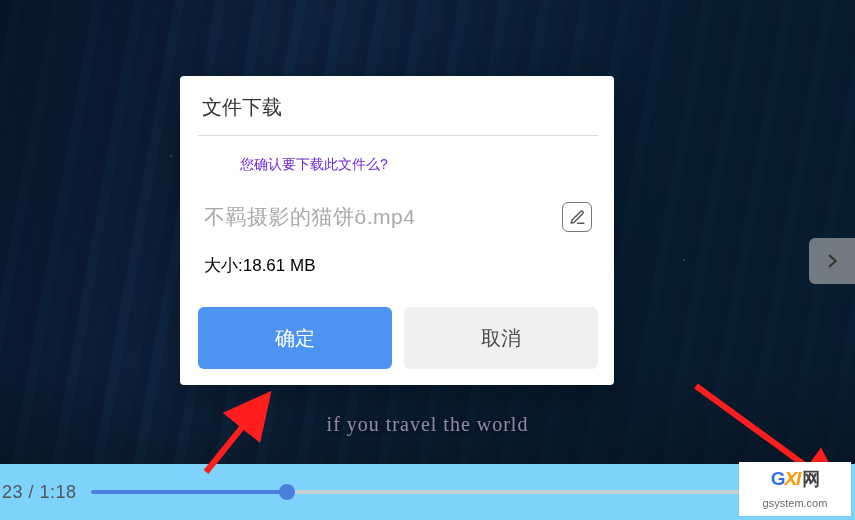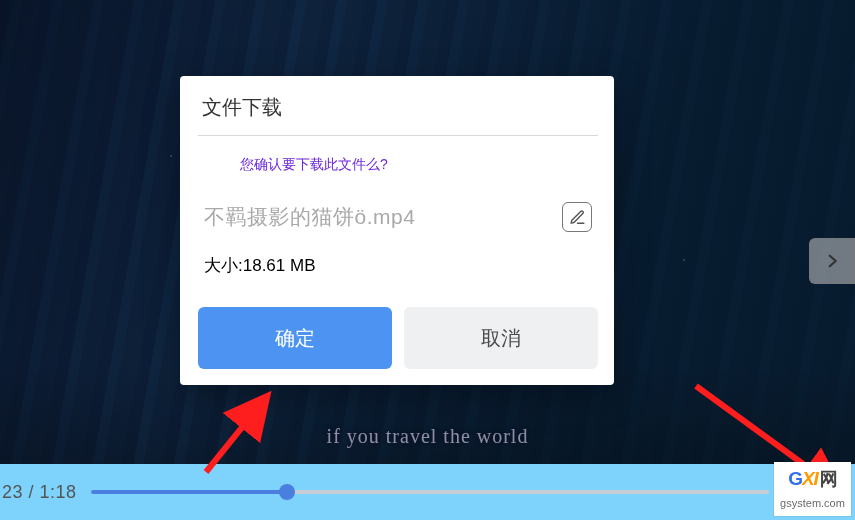--- a/index.html
+++ b/index.html
@@ -50,31 +50,31 @@
   .filename-row { display:flex; align-items:center; gap:12px; margin-bottom:22px; }
   .filename { font-size:21px; color:#a9a9a9; letter-spacing:.5px; flex:1; white-space:nowrap; overflow:hidden; text-overflow:ellipsis; }
   .edit-btn { width:30px; height:30px; border:1.5px solid #777; border-radius:6px; display:flex; align-items:center; justify-content:center; color:#555; background:#fff; }
   .size-row { font-size:17px; color:#000000; margin-bottom:2px; }
   .dialog-actions { display:flex; gap:12px; margin-top:18px; }
   .btn { flex:1; height:62px; display:flex; align-items:center; justify-content:center; font-size:20px; border-radius:6px; user-select:none; }
   .btn-primary { background:#4d94f2; color:#fff; }
   .btn-default { background:#eef0f2; color:#4a4a4a;font-family:Liberation Serif, serif; }
   .arrow-red { position:absolute; pointer-events:none; }
   .watermark {
-    position:absolute; right:4px; bottom:4px; width:77px; height:54px;
+    position:absolute; right:4px; bottom:4px; width:112px; height:54px;
     background:#fff; display:flex; flex-direction:column; align-items:center; justify-content:center;
     font-weight:bold; line-height:1; box-shadow:0 0 0 1px rgba(0,0,0,.05);
   }
   .wm-main { font-size:19px; letter-spacing:-1px; }
   .wm-main .g  { color:#2f6fea; }
   .wm-main .xi { color:#ff9a00; font-style:italic; }
   .wm-main .net{ color:#444; font-size:18px; margin-left:2px; }
   .wm-sub { font-size:11px; color:#6a6a6a; font-weight:normal; margin-top:10px; }
   .caption-text {
-    position:absolute; left:50%; transform:translateX(-50%); bottom:72px;
+    position:absolute; left:50%; transform:translateX(-50%); bottom:84px;
     font-family: "Comic Sans MS", cursive; color:#e7d9ff; font-size:20px;
     text-shadow:0 0 4px rgba(0,0,0,.8); letter-spacing:1px; opacity:.6;
   }
 </style>
 </head>
 <body>
 
 <div class="stage">
   <div class="video-bg"></div>
 

